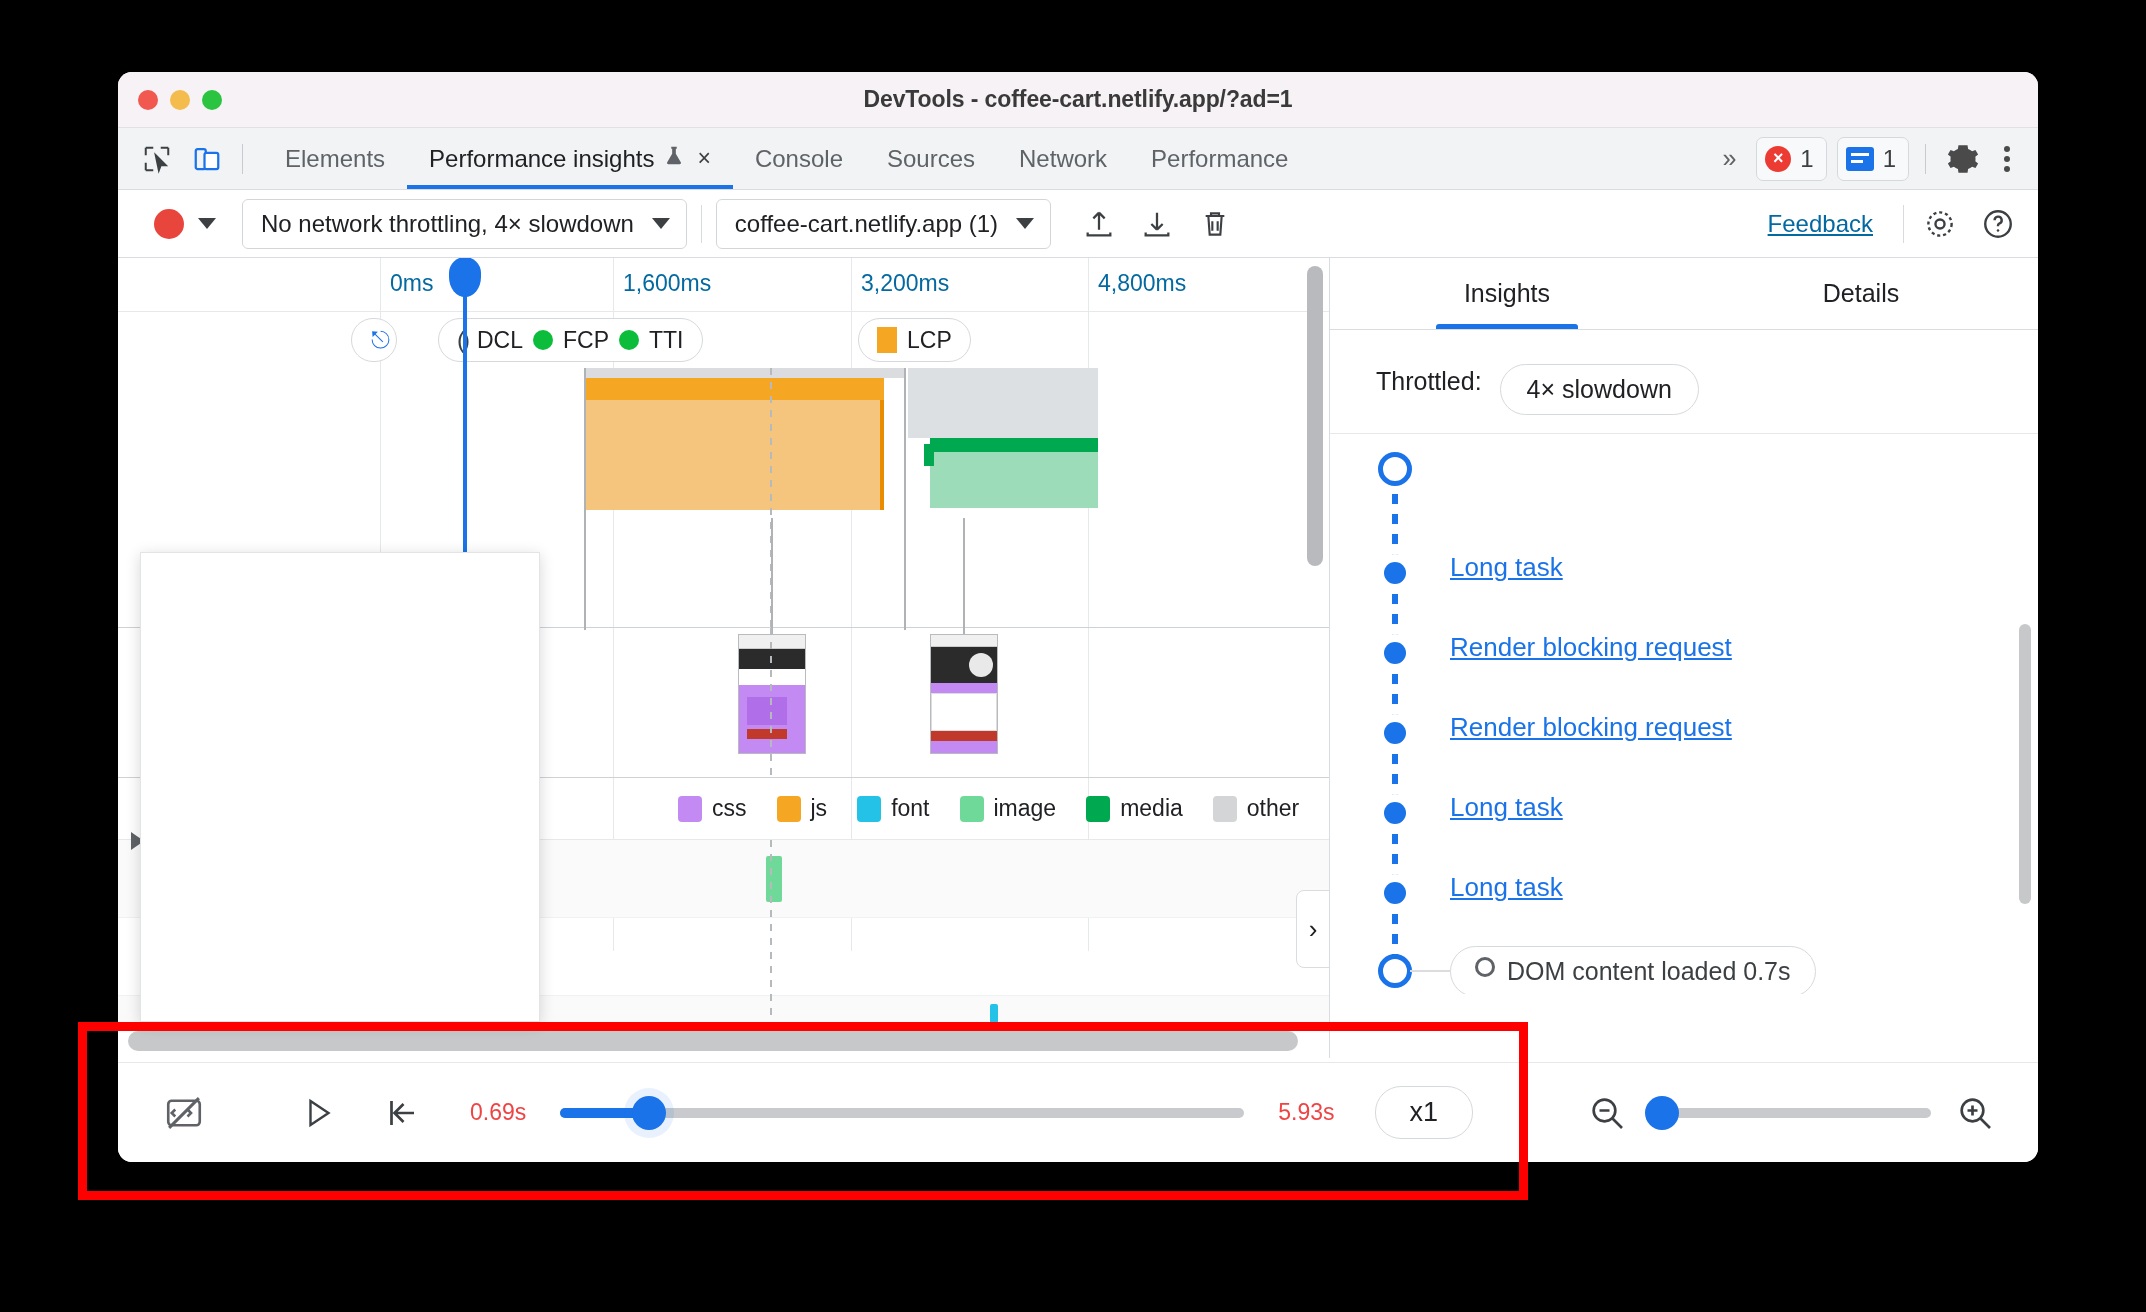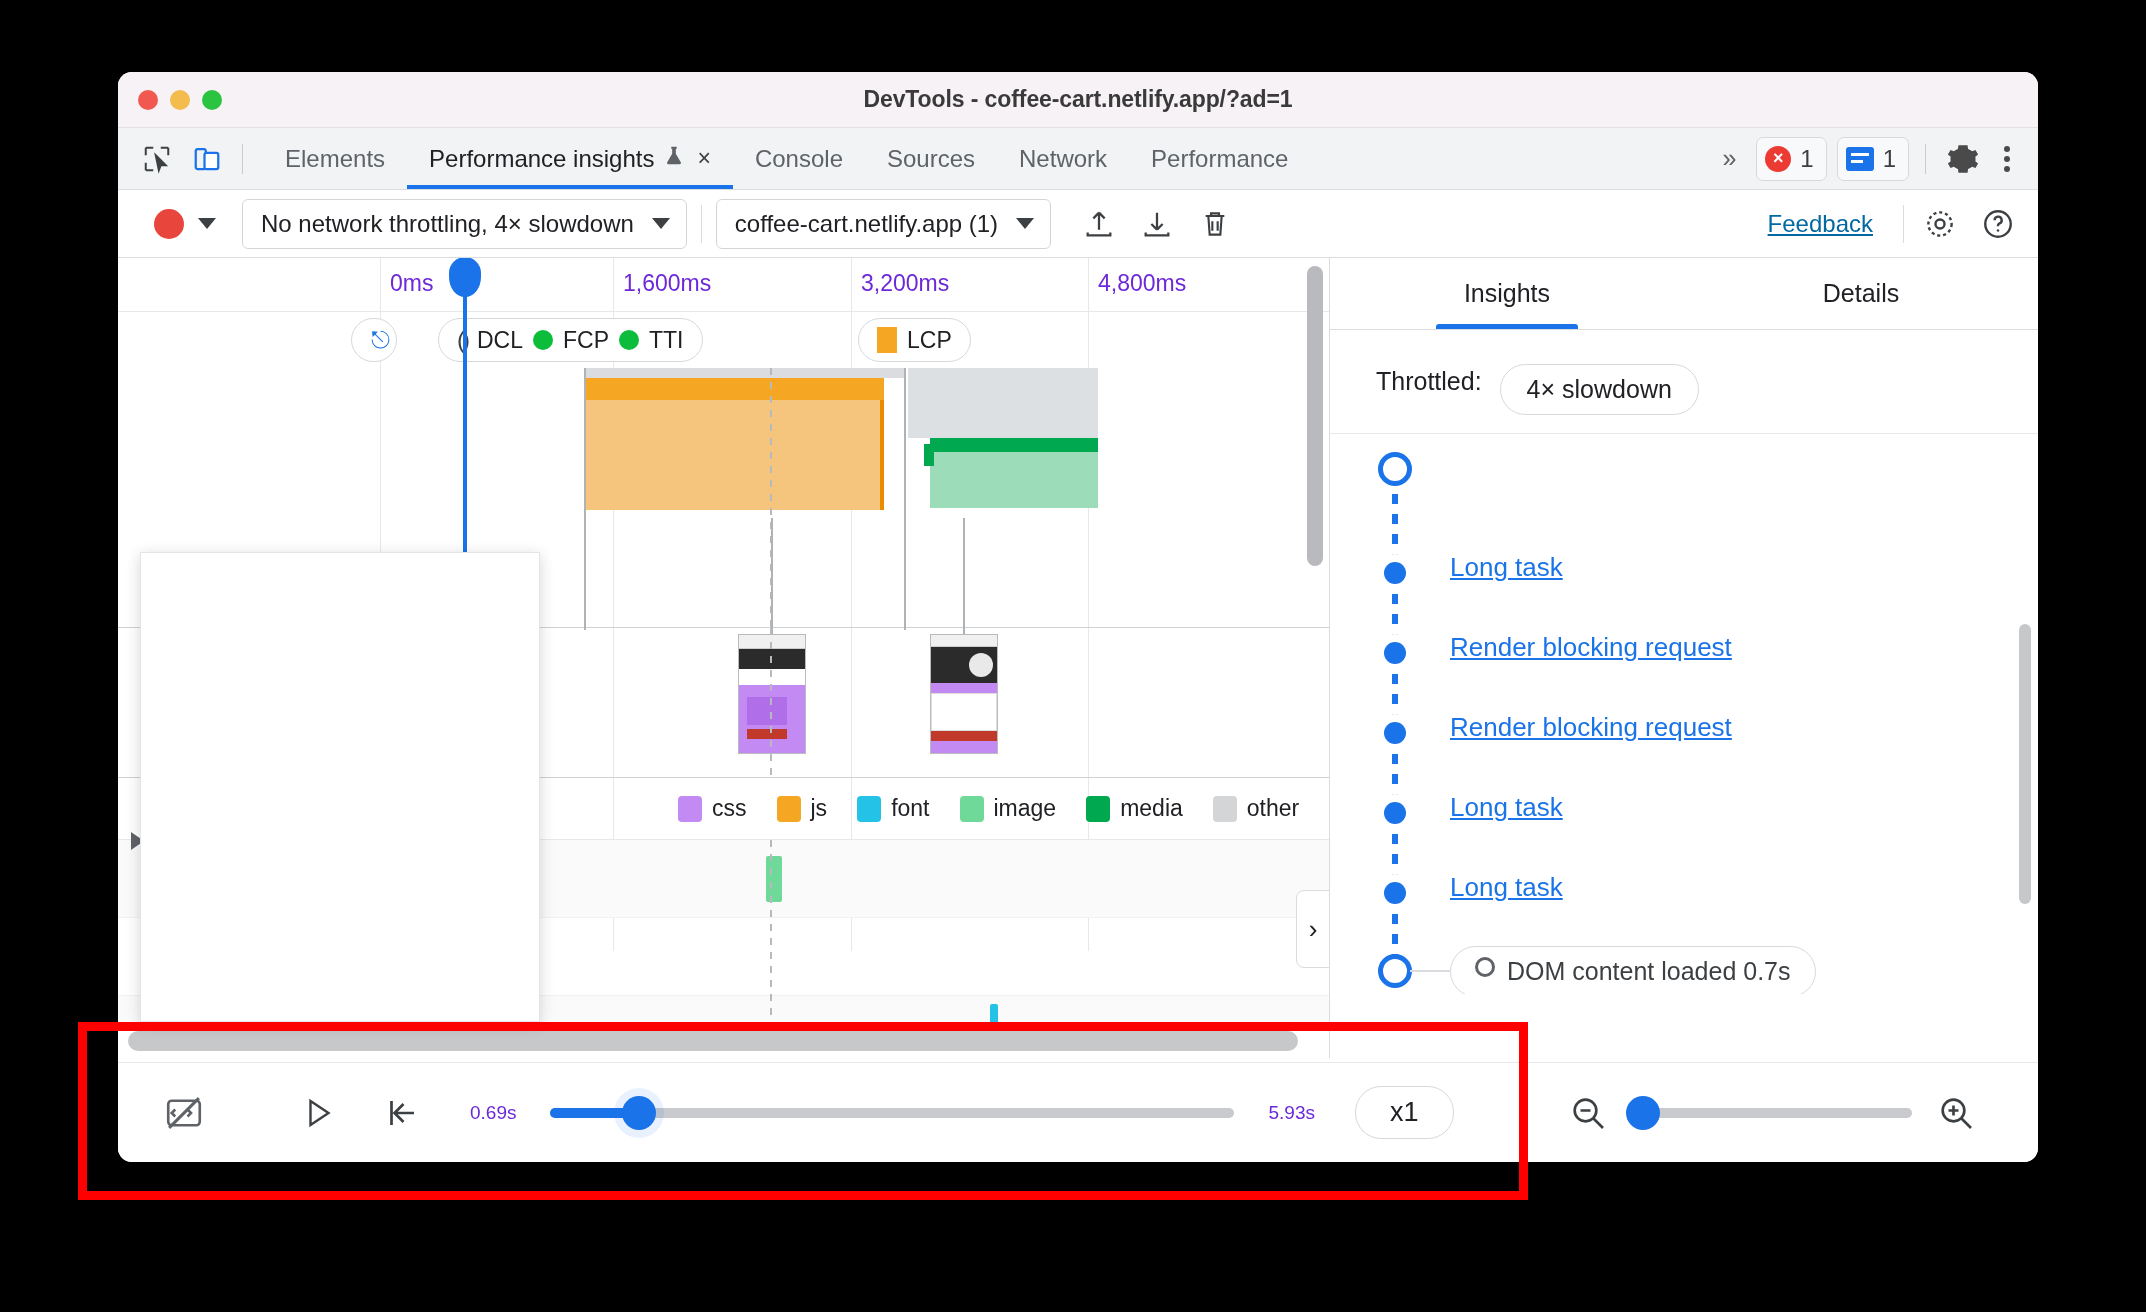--- a/index.html
+++ b/index.html
@@ -114,21 +114,21 @@
 
   
   .body { display: flex; height: 800px; position: relative; }
   .left-pane { width: 1212px; position: relative; background: #fff; overflow: hidden;
                border-right: 1px solid #dadce0; }
   .right-pane { flex: 1; background: #fff; position: relative; }
 
   
   .ruler { position: relative; height: 54px; border-bottom: 1px solid #e6e8ea; }
   .tick { position: absolute; top: 0; bottom: -640px; width: 1px; background: #e6e8ea; }
-  .ticklabel { position: absolute; top: 12px; font-size: 23px; color: #6d28d9; white-space: nowrap; }
+  .ticklabel { position: absolute; top: 12px; font-size: 23px; color: #0369a1; white-space: nowrap; }
 
   .markerrow { position: relative; height: 56px; }
   .mpill {
     position: absolute; top: 6px;
     height: 44px; border: 1px solid #d6d9db; border-radius: 22px;
     background: #fff; display: flex; align-items: center; gap: 10px;
     padding: 0 18px; font-size: 23px; color: #202124; white-space: nowrap;
   }
   .mdot { width: 20px; height: 20px; border-radius: 50%; display: inline-block; }
   .msq { width: 20px; height: 26px; display: inline-block; }
@@ -223,21 +223,21 @@
                 background: #c6c8ca; border-radius: 6px; }
   .rp-leader { position: absolute; left: 80px; width: 40px; height: 2px; background: #dadce0; }
 
   
   .controlbar {
     position: absolute; left: 0; right: 0; bottom: 0; height: 100px;
     background: #fff; border-top: 1px solid #e6e8ea;
     display: flex; align-items: center; padding: 0 30px;
   }
   .cb-ic { width: 52px; height: 52px; display: flex; align-items: center; justify-content: center; }
-  .time-lbl { font-size: 19px; color: #6d28d9; }
+  .time-lbl { font-size: 23px; color: #ef4444; }
   .slider { position: relative; height: 10px; border-radius: 5px; background: #c8cacd; }
   .slider .fill { position: absolute; left: 0; top: 0; bottom: 0; background: #1a73e8; border-radius: 5px; }
   .slider .knob { position: absolute; top: 50%; transform: translate(-50%,-50%);
                   width: 34px; height: 34px; border-radius: 50%; background: #1a73e8;
                   box-shadow: 0 0 0 8px rgba(26,115,232,.10); }
   .speed-chip { border: 1px solid #d6d9db; border-radius: 26px; padding: 10px 34px;
                 font-size: 27px; color: #202124; }
 
   
   .redbox {

